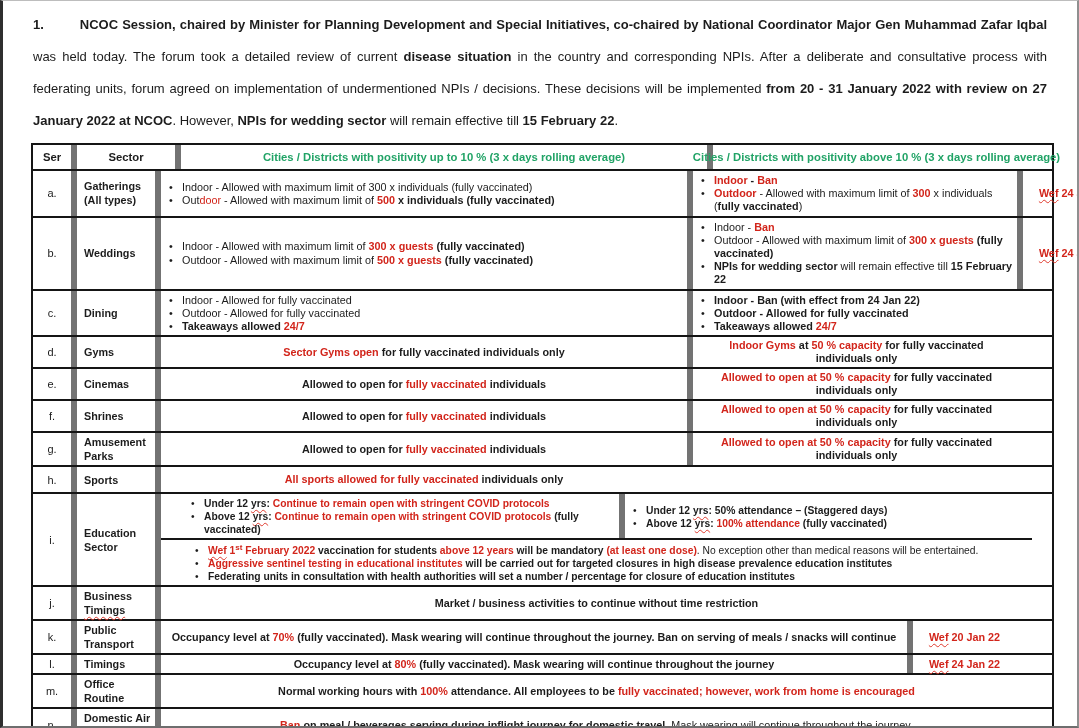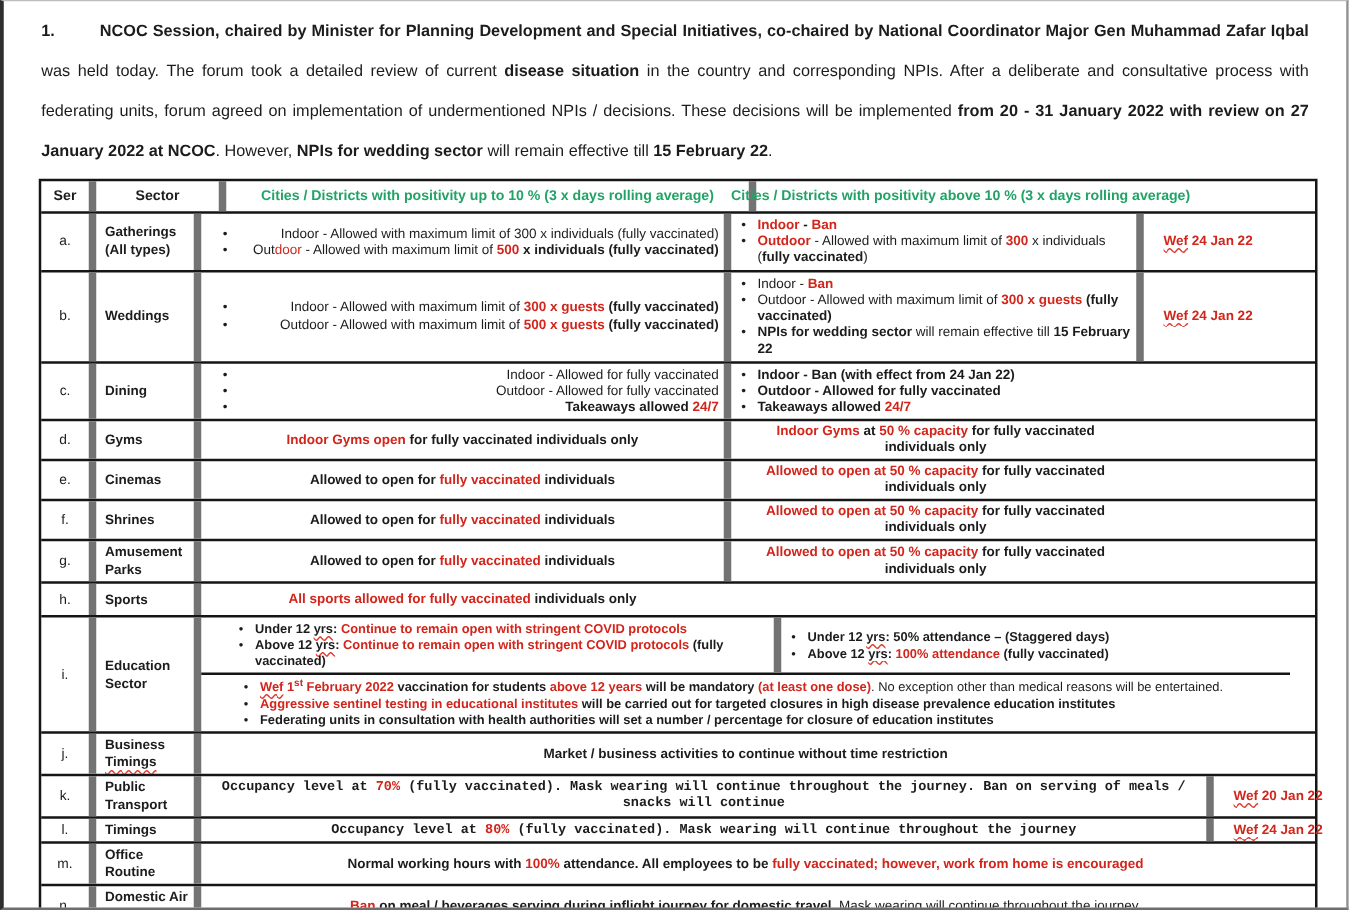--- a/index.html
+++ b/index.html
@@ -21,26 +21,26 @@
   .bl{border-left:6px solid #737373;}
   .ser{width:38px;display:flex;align-items:center;justify-content:center;font-size:11px;}
   .sector{width:84px;display:flex;flex-direction:column;justify-content:center;padding:2px 2px 2px 7px;font-weight:bold;line-height:14px;}
   .center{display:flex;align-items:center;justify-content:center;text-align:center;padding:2px 8px;line-height:13px;}
   .hdr{font-weight:bold;font-size:11.3px;white-space:nowrap;padding:2px 0;}
   .green{color:#21a366;}
   .bullets{padding:3px 4px 2px 8px;display:flex;flex-direction:column;justify-content:center;}
   .bline{display:flex;line-height:13.2px;}
   .dot{flex:none;width:13px;}
   .btext{flex:1;}
-  .w-left{width:424px;text-align:right;}
+  .w-left{width:532px;}
   .w-right{width:333px;}
   .w-rmain{width:330px;}
   .w-wef{width:109px;}
   .w-span{width:877px;}
-  .w-spanmain{width:810px;font-family:Liberation Mono, monospace;}
+  .w-spanmain{width:752px;}
   .edu-col{width:877px;display:flex;flex-direction:column;}
   .edu-top{display:flex;border-bottom:2px solid #151515;}
   .edu-tl{width:458px;}
   .edu-tr{flex:1 1 auto;}
   .edu{font-size:10.3px;}
   .edu .bline{line-height:13px;}
   .pad-l{padding-left:30px;}
   .pad-l2{padding-left:34px;}
 </style>
 </head>
@@ -169,21 +169,21 @@
         </div>
       </div>
       <div class="row bt" style="min-height: 24px;">
         <div class="cell ser">
           <span>d.</span>
         </div>
         <div class="cell sector bl">
           <div><span class="">Gyms</span></div>
         </div>
         <div class="cell center w-left bl">
-          <span><span class="b red">Indoor Gyms open</span><span class="b"> for fully vaccinated individuals only</span></span>
+          <span><span class="b red">Sector Gyms open</span><span class="b"> for fully vaccinated individuals only</span></span>
         </div>
         <div class="cell center w-right bl">
           <span><span class="b red">Indoor Gyms</span><span class="b"> at </span><span class="b red">50 % capacity</span><span class="b"> for fully vaccinated individuals only</span></span>
         </div>
       </div>
       <div class="row bt" style="min-height: 24px;">
         <div class="cell ser">
           <span>e.</span>
         </div>
         <div class="cell sector bl">

